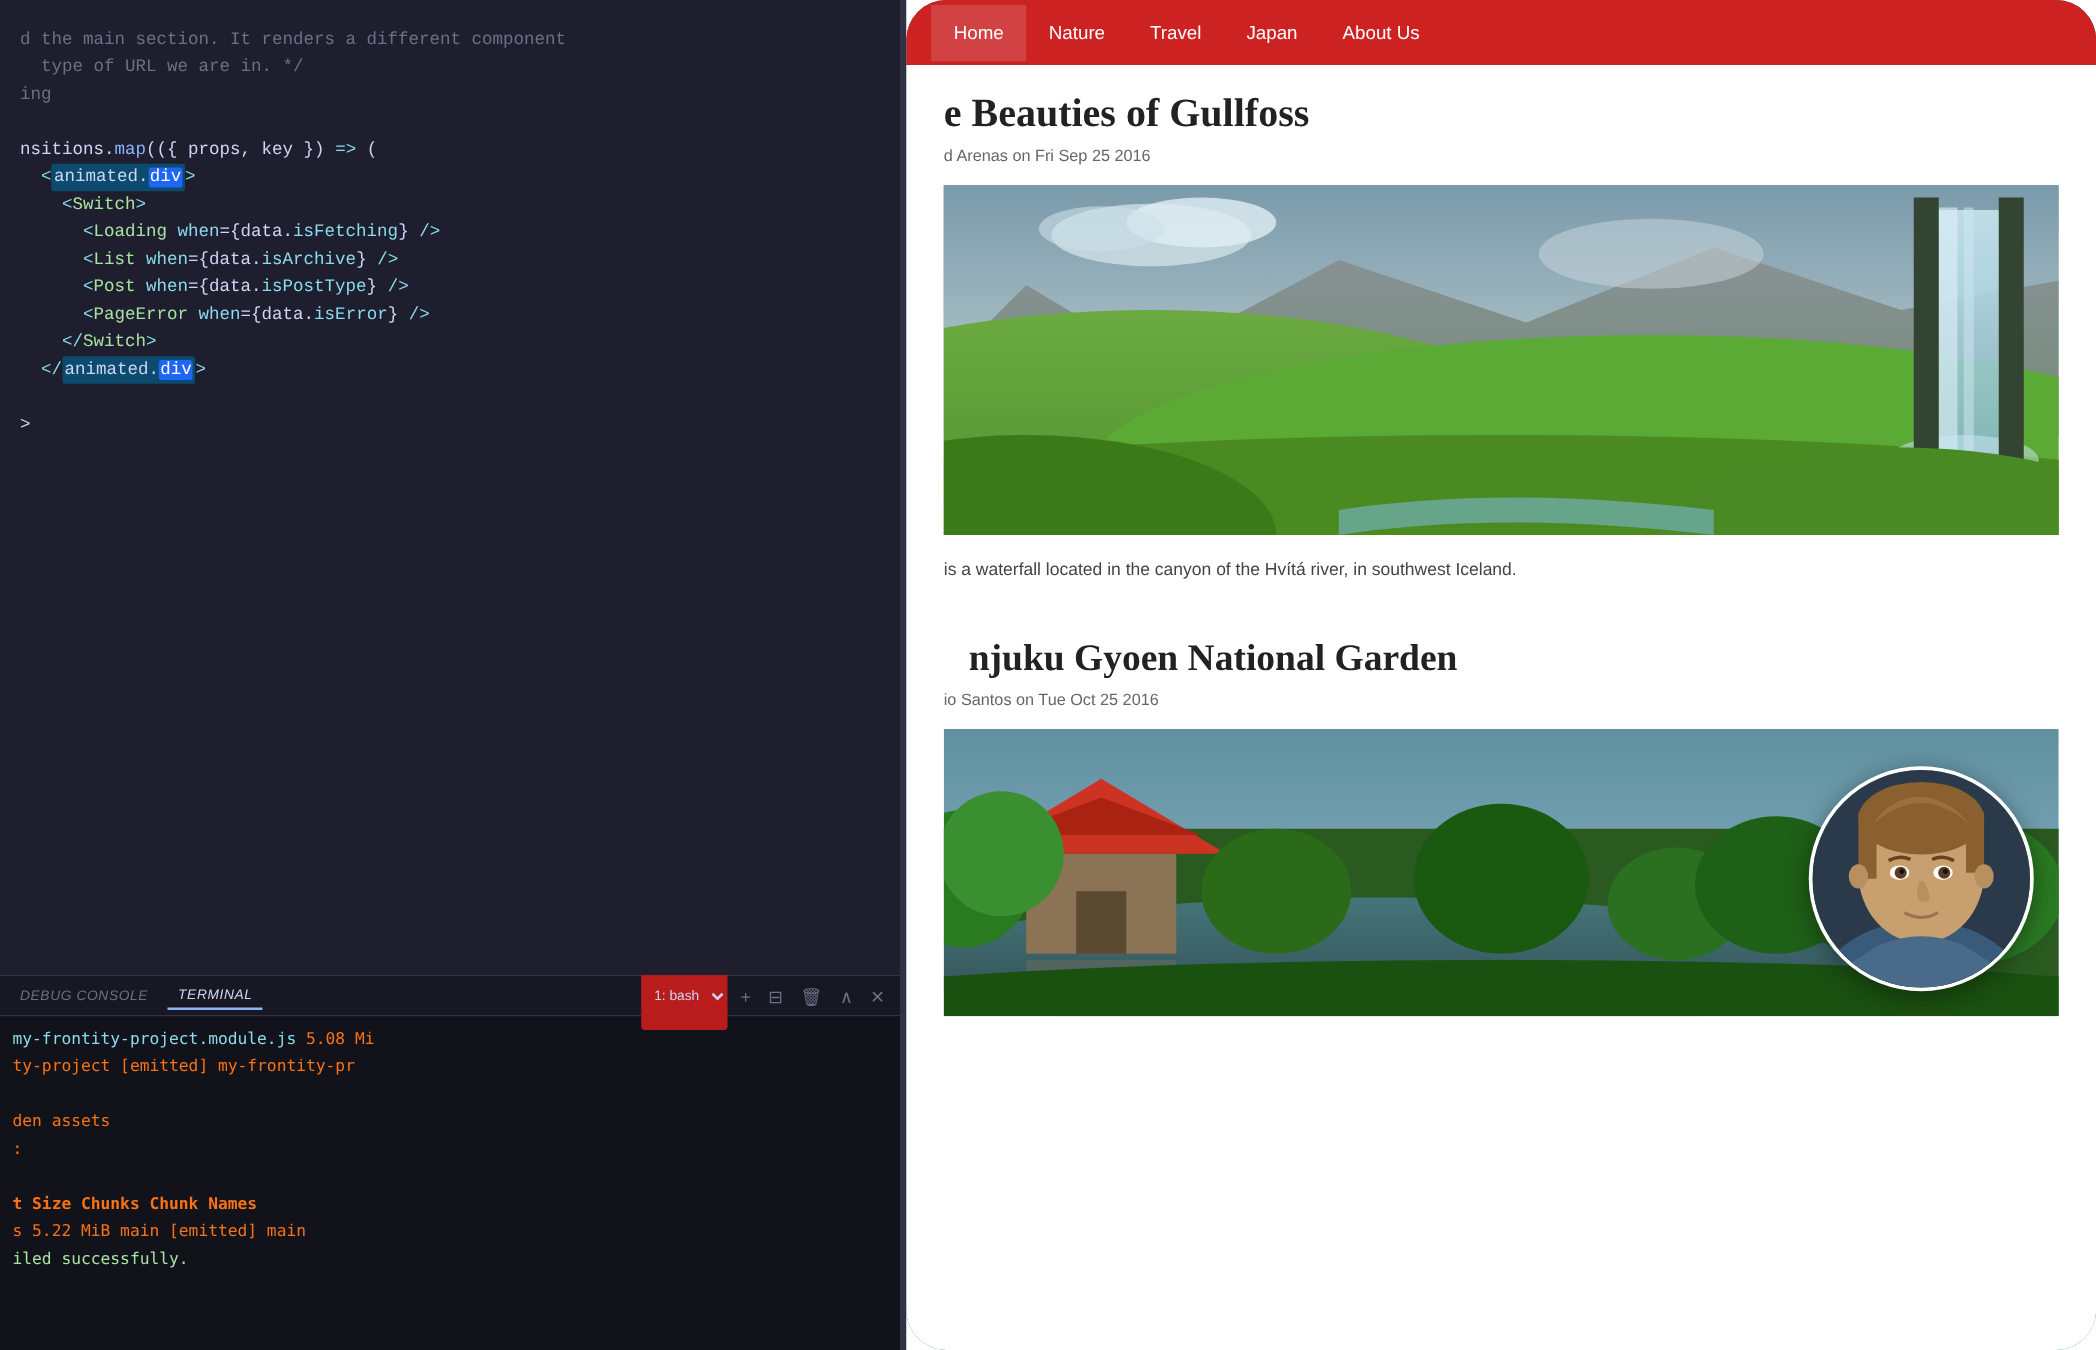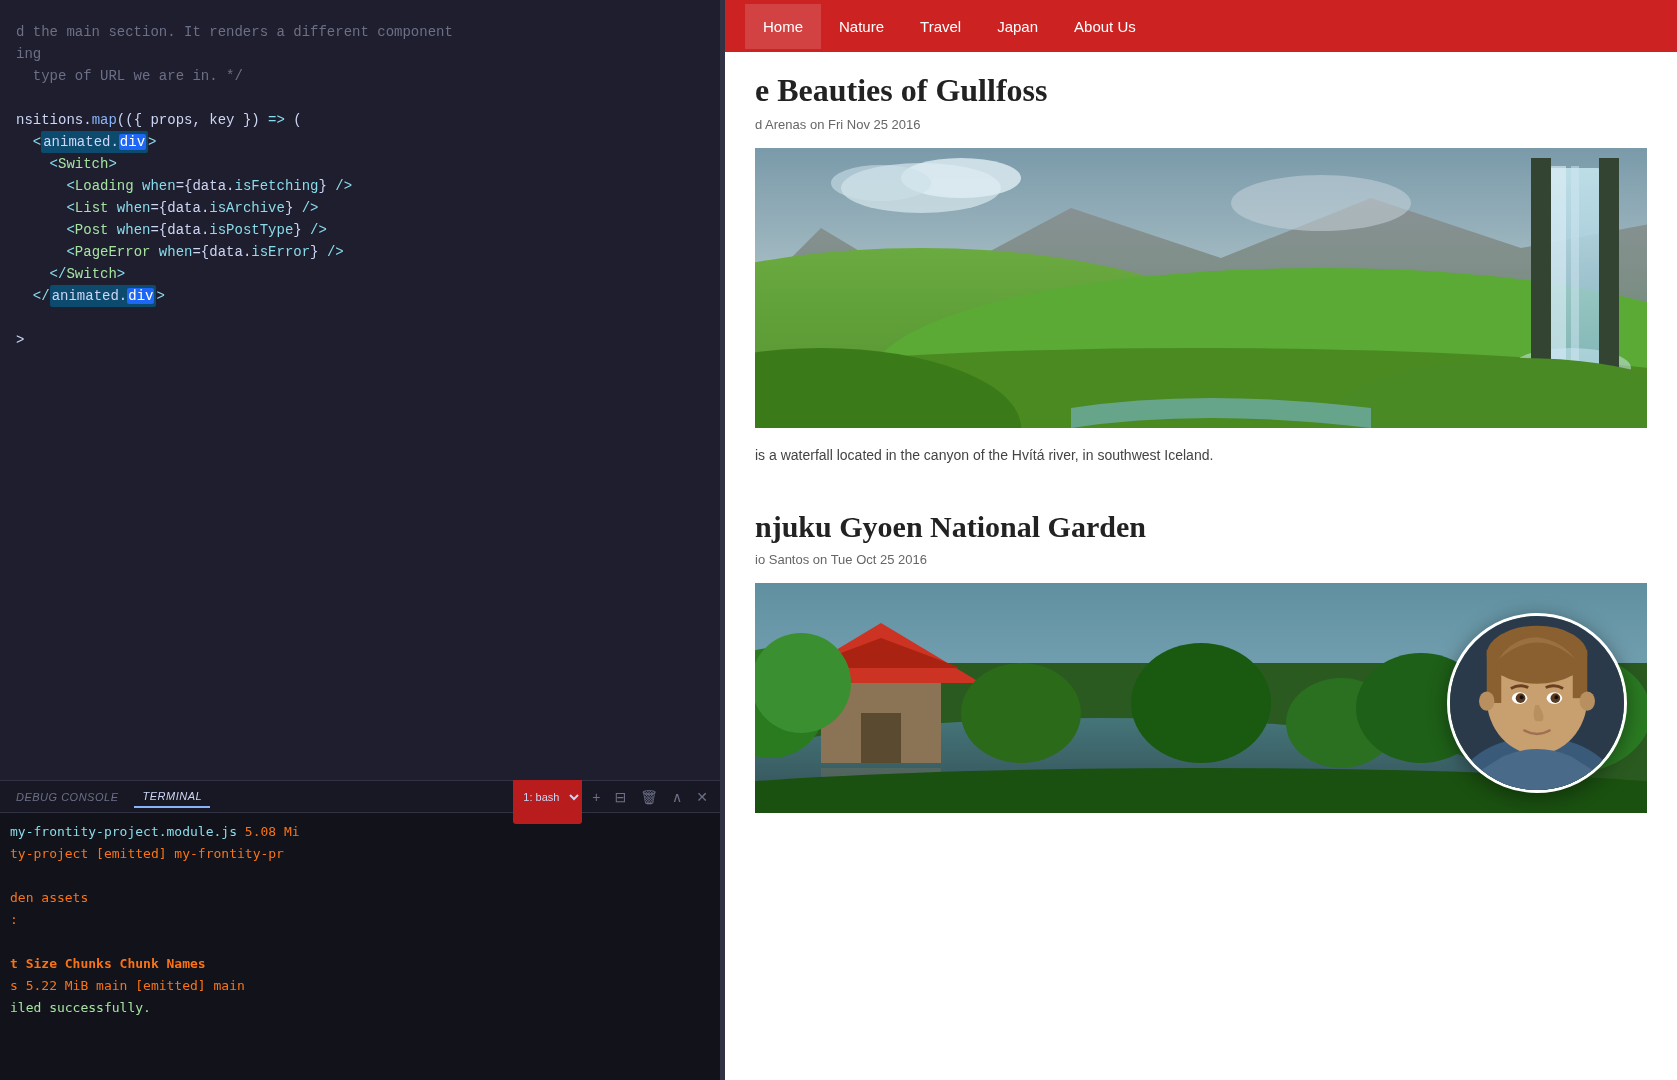--- a/index.html
+++ b/index.html
@@ -144,20 +144,21 @@
 
     
     .right-panel {
       flex: 1;
       height: 1080px;
       background: #0f766e;
       display: flex;
       flex-direction: column;
       overflow: hidden;
       position: relative;
+      border-radius: 32px;
     }
 
     
     .site-nav {
       background: #cc2222;
       padding: 0 20px;
       display: flex;
       align-items: center;
       height: 52px;
       gap: 0;
@@ -222,20 +223,21 @@
       margin-bottom: 44px;
       line-height: 1.6;
     }
 
     .article-title-2 {
       font-family: Georgia, serif;
       font-size: 30px;
       font-weight: bold;
       color: #222;
       margin-bottom: 8px;
+      margin-left: 20px;
     }
 
     .garden-image {
       width: 100%;
       height: 230px;
       position: relative;
       overflow: hidden;
     }
 
     .garden-svg {
@@ -268,25 +270,25 @@
 
 <div class="left-panel">
   <div class="editor-area">
     <div class="code-content">
 
       <div class="code-line">
         <span class="c-comment">d the main section. It renders a different component</span>
       </div>
 
       <div class="code-line">
+        <span class="c-comment">  type of URL we are in. */</span>
+      </div>
+
+      <div class="code-line">
         <span class="c-comment">ing</span>
-      </div>
-
-      <div class="code-line">
-        <span class="c-comment">  type of URL we are in. */</span>
       </div>
 
       <div class="code-line"></div>
 
       <div class="code-line">
         <span class="c-var">nsitions</span><span class="c-punctuation">.</span><span class="c-tag">map</span><span class="c-punctuation">((</span><span class="c-punctuation">{</span><span class="c-var"> props, key </span><span class="c-punctuation">}</span><span class="c-punctuation">)</span><span class="c-operator"> =&gt; </span><span class="c-punctuation">(</span>
       </div>
 
       <div class="code-line">
         <span class="c-punctuation">  </span><span class="c-operator">&lt;</span><span class="c-highlight-box"><span class="c-var">animated</span><span class="c-punctuation">.</span><span class="c-blue-bg">div</span></span><span class="c-operator">&gt;</span>
@@ -379,21 +381,21 @@
     <a class="nav-item active">Home</a>
     <a class="nav-item">Nature</a>
     <a class="nav-item">Travel</a>
     <a class="nav-item">Japan</a>
     <a class="nav-item">About Us</a>
   </nav>
 
   <div class="site-content">
 
     <h1 class="article-title">e Beauties of Gullfoss</h1>
-    <p class="article-meta">d Arenas on Fri Nov 25 2016</p>
+    <p class="article-meta">d Arenas on Fri Sep 25 2016</p>
 
     <div class="article-image">
       <svg class="landscape-svg" viewBox="0 0 960 280" preserveAspectRatio="xMidYMid slice">
 
         <defs>
           <linearGradient id="skyGrad" x1="0" y1="0" x2="0" y2="1">
             <stop offset="0%" stop-color="#7a9aaa"></stop>
             <stop offset="40%" stop-color="#a0b8c0"></stop>
             <stop offset="100%" stop-color="#c8d8dc"></stop>
           </linearGradient>

